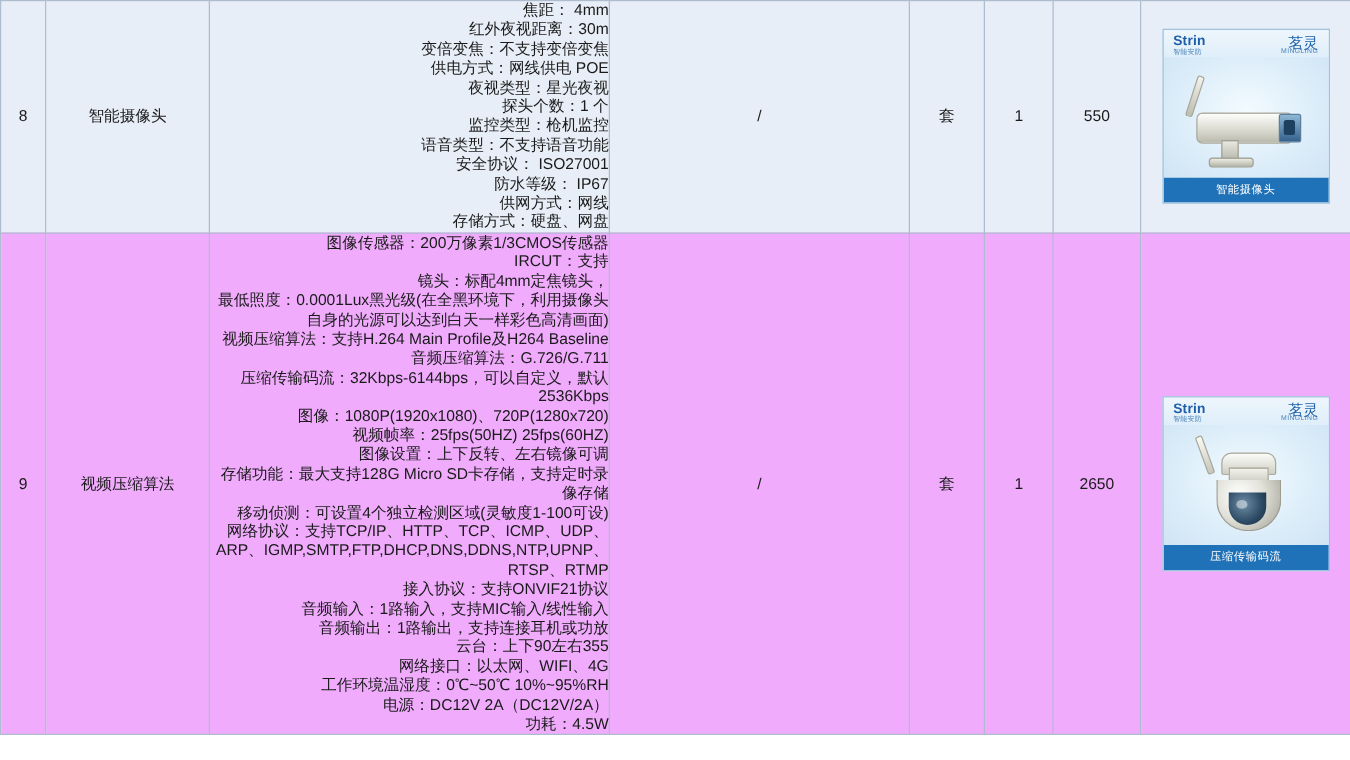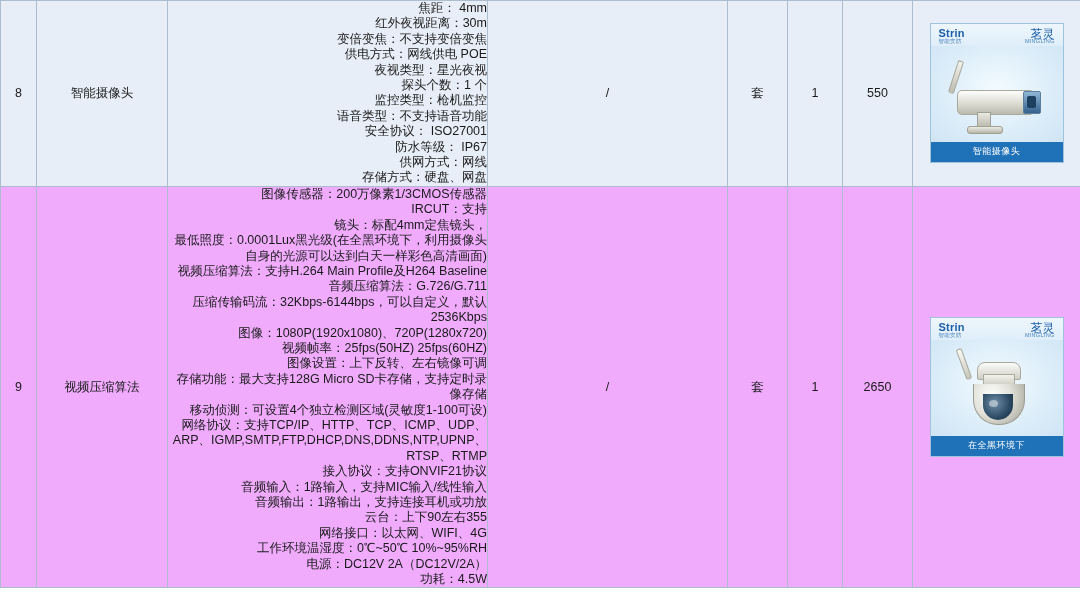--- a/index.html
+++ b/index.html
@@ -326,20 +326,20 @@
                 <span class="logo-r">茗灵</span>
                 <span class="logo-subr">MINGLING</span>
               </div>
               <div class="stage">
                 <div class="ptz-ant"></div>
                 <div class="ptz-arm"></div>
                 <div class="ptz-neck"></div>
                 <div class="ptz-dome"></div>
                 <div class="ptz-glass"></div>
               </div>
-              <div class="caption">在全黑环境下</div>
+              <div class="caption">压缩传输码流</div>
             </div>
           </div>
         </td>
       </tr>
     </tbody>
   </table>
 </div>
 
 </body></html>

